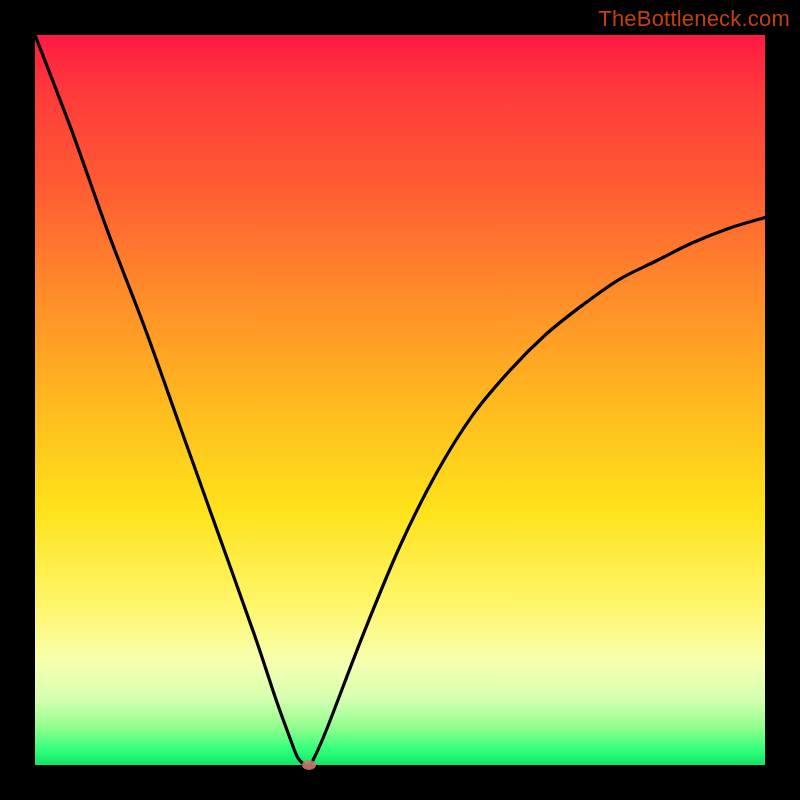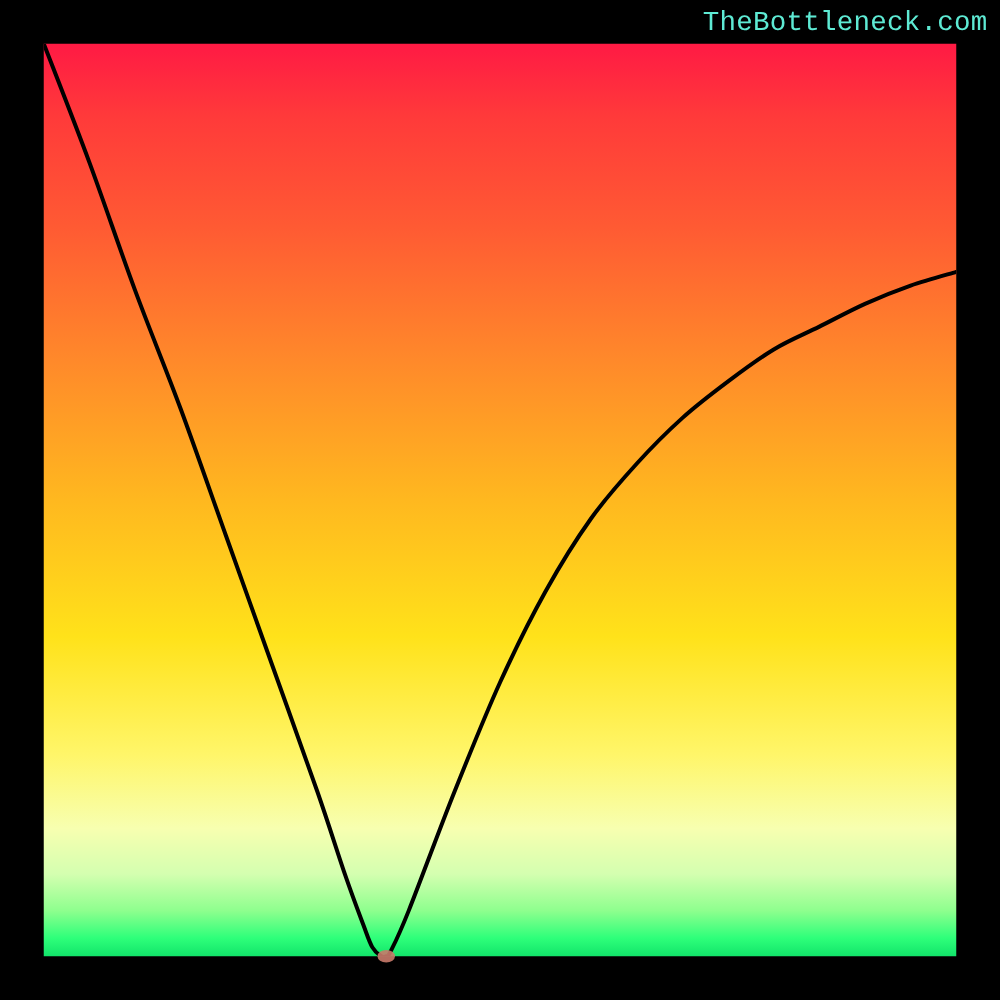--- a/index.html
+++ b/index.html
@@ -37,26 +37,25 @@
       #d4ffb0 91%,
       #8eff8e 95%,
       #2eff7a 98%,
       #12e46a 100%
     );
   }
   .watermark {
     position: absolute;
     top: 6px;
     right: 10px;
-    color: #5eead4;
+    color: #c2410c;
     font-size: 22px;
     font-weight: 500;
     letter-spacing: 0.2px;
     user-select: none;
-    font-family: Liberation Mono, monospace;
   }
   .marker {
     position: absolute;
     width: 14px;
     height: 10px;
     border-radius: 50%;
     background: #c97a6a;
     opacity: 0.9;
     transform: translate(-50%, -50%);
   }

